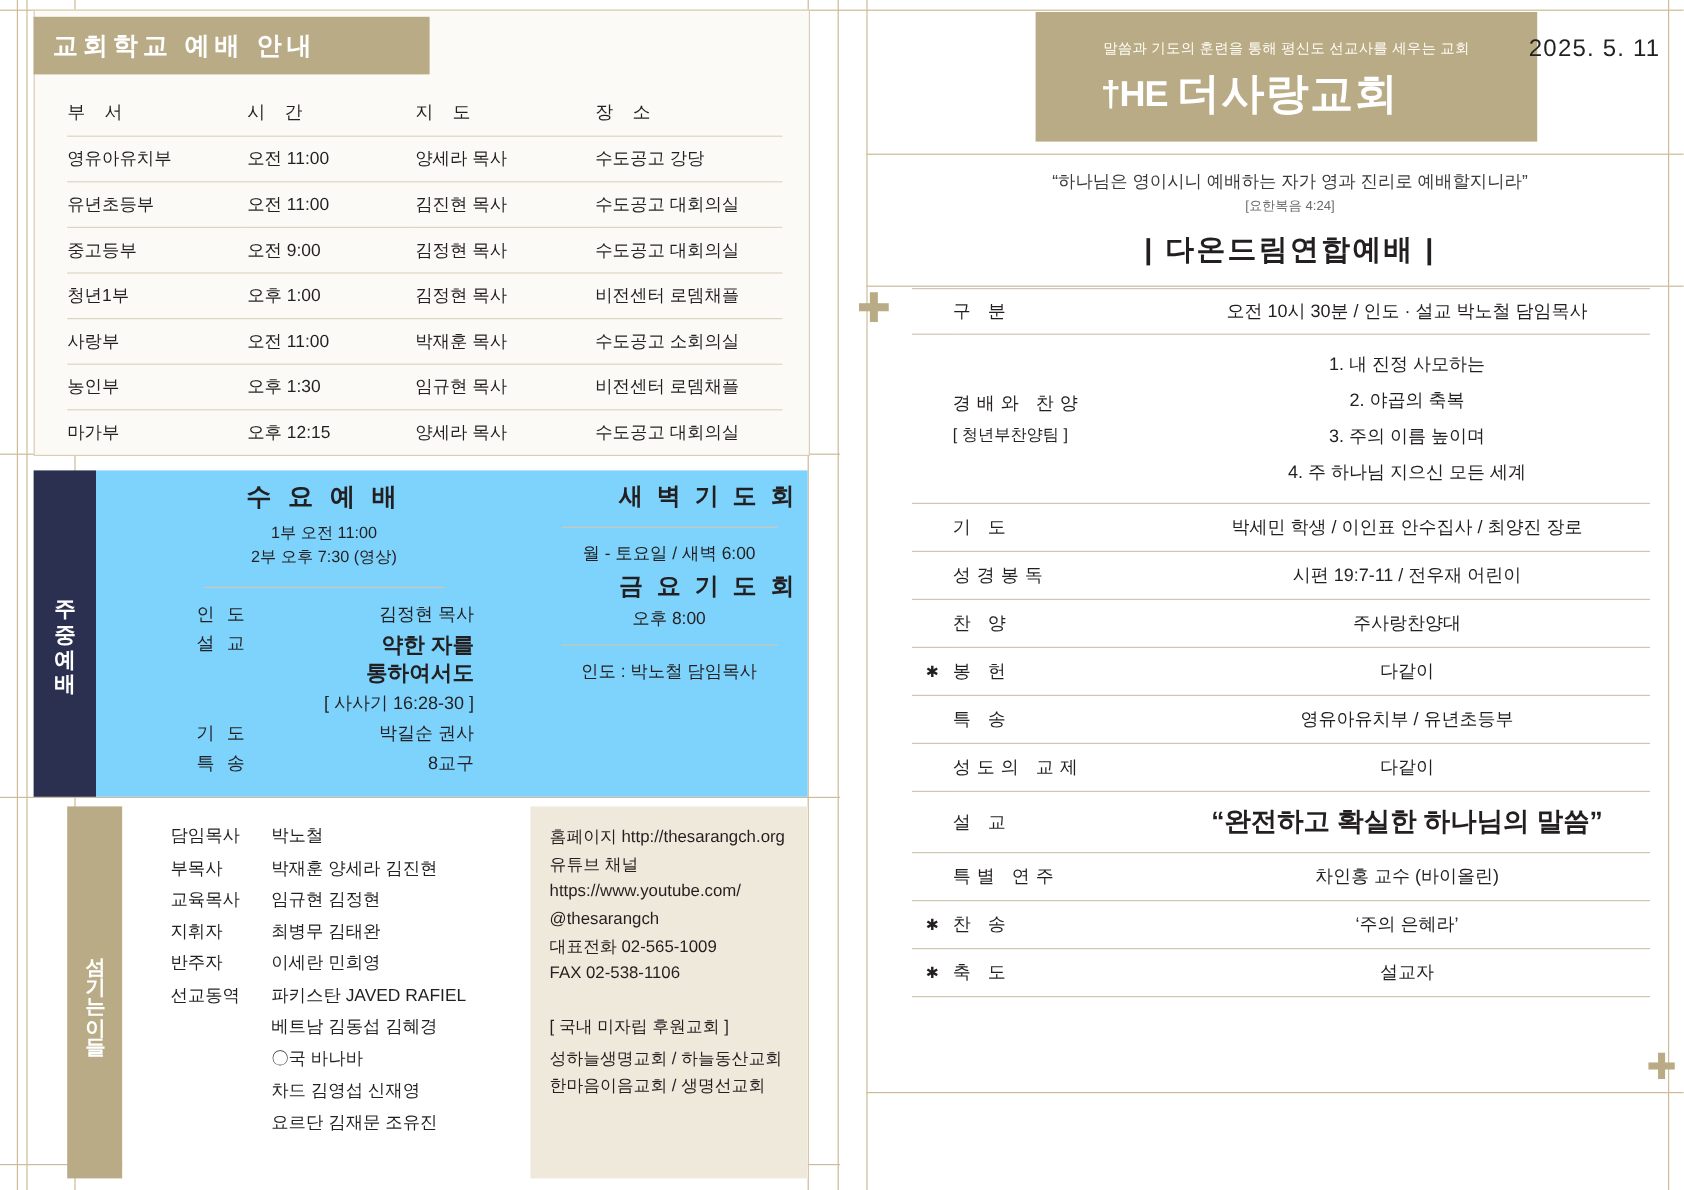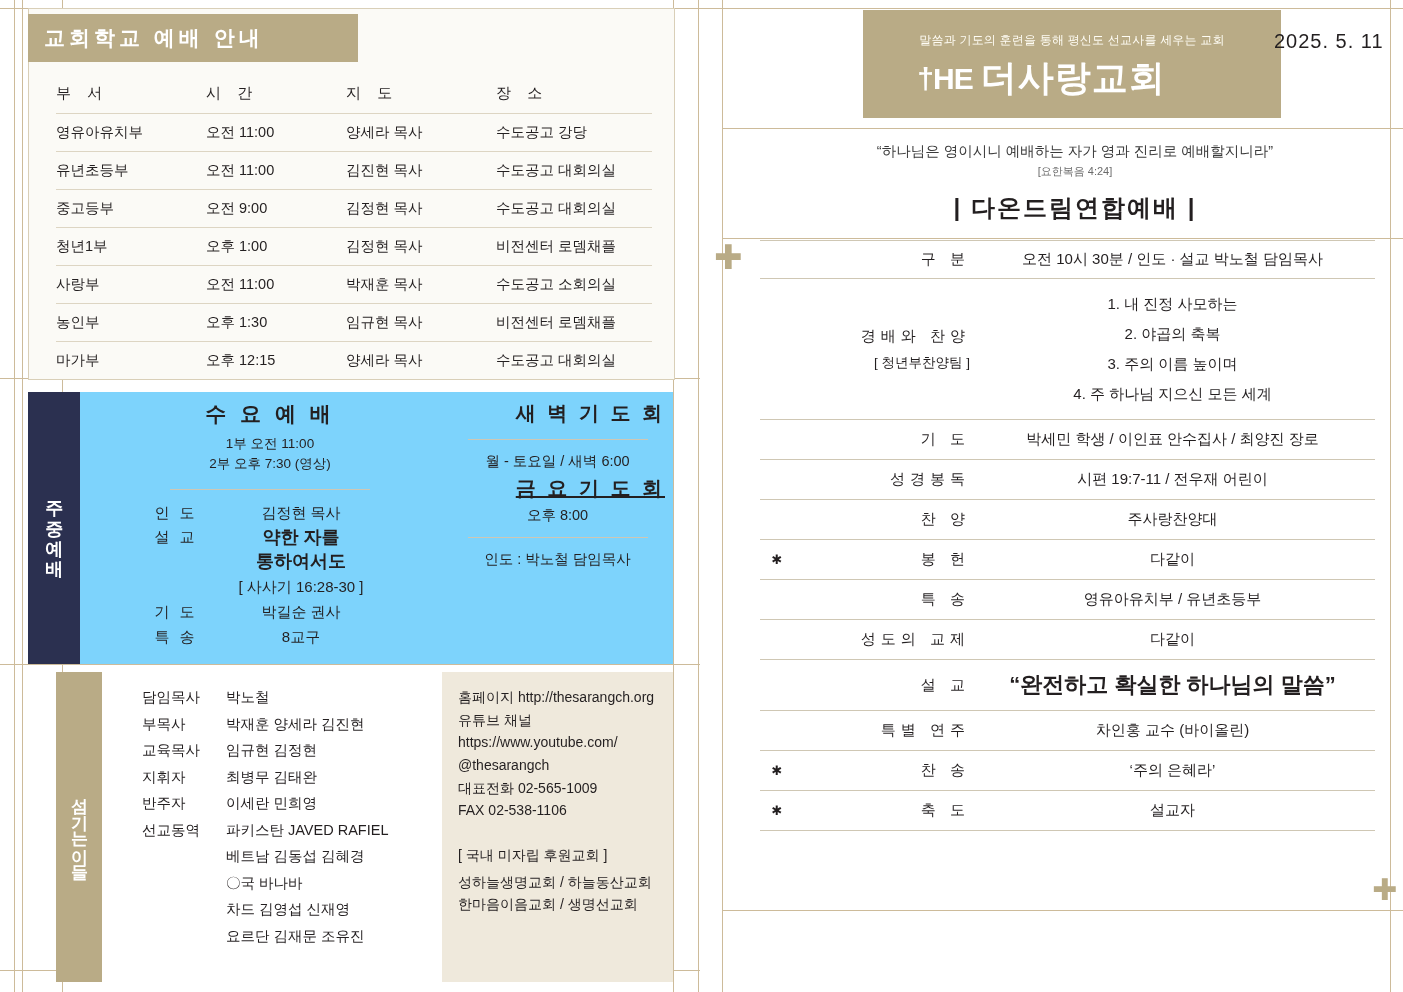--- a/index.html
+++ b/index.html
@@ -52,30 +52,30 @@
     position:absolute;left:0;top:0;width:52px;height:272px;
     background:#2b3050;color:#fff;font-size:18px;letter-spacing:2px;
     display:flex;align-items:center;justify-content:center;
   }
   .week-tab span{writing-mode:vertical-rl;text-orientation:upright;line-height:1.25;font-weight:bold;}
   .week-body{position:absolute;left:52px;top:0;width:593px;height:272px;background:#7dd3fc;}
   .wed{position:absolute;left:20px;top:8px;width:340px;text-align:center;}
   .wed h3{margin:0;font-size:21px;letter-spacing:4px;font-weight:bold;}
   .wed .sub{font-size:13.5px;margin-top:6px;line-height:1.5;}
   .wed hr{border:0;border-top:1px solid #cfc7b4;width:200px;margin:14px auto 12px auto;}
-  .wedlist{font-size:15px;text-align:center;margin:0 auto;width:250px;line-height:1.45;}
+  .wedlist{font-size:15px;text-align:right;margin:0 auto;width:250px;line-height:1.45;}
   .wedrow{display:flex;margin-bottom:3px;}
   .wedrow .lab{width:62px;letter-spacing:3px;flex:none;}
   .wedrow .val{flex:1;}
   .wedrow .val.big{font-size:18px;font-weight:bold;line-height:1.3;}
   .dawn{position:absolute;left:370px;top:8px;width:215px;text-align:center;}
   .dawn h3{margin:0;font-size:20px;letter-spacing:3px;font-weight:bold;text-align:right;}
   .dawn hr{border:0;border-top:1px solid #cfc7b4;width:180px;margin:12px auto;}
   .dawn p{margin:4px 0;font-size:14.5px;}
-  .dawn h3.two{text-decoration:underline;}
+  .dawn h3.two{}
 
   
   .serve-wrap{position:absolute;left:28px;top:672px;width:645px;height:310px;}
   .serve-tab{
     position:absolute;left:28px;top:0;width:46px;height:310px;background:#b9ab86;color:#fff;
     display:flex;align-items:center;justify-content:center;font-size:17px;font-weight:bold;
   }
   .serve-tab span{writing-mode:vertical-rl;text-orientation:upright;line-height:1.3;}
   .serve-body{position:absolute;left:74px;top:0;width:571px;height:310px;background:#ffffff;}
   .staff{position:absolute;left:40px;top:12px;width:300px;font-size:14.5px;line-height:1.83;}
@@ -112,21 +112,21 @@
   .wtitle{
     position:absolute;left:160px;top:192px;width:430px;text-align:center;
     font-size:24px;font-weight:bold;letter-spacing:2px;
   }
 
   .ordertbl{
     position:absolute;left:60px;top:240px;width:615px;border-collapse:collapse;font-size:15px;
   }
   .ordertbl td{padding:10px 0;border-bottom:1px solid #cfc7b4;vertical-align:middle;}
   .ordertbl td.star{width:34px;text-align:center;font-size:13px;color:#231f20;}
-  .ordertbl td.lab{width:176px;text-align:right;letter-spacing:5px;}
+  .ordertbl td.lab{width:176px;text-align:left;letter-spacing:5px;}
   .ordertbl td.val{text-align:center;}
   .ordertbl tr.headrow td{border-top:1px solid #cfc7b4;border-bottom:1px solid #cfc7b4;padding:9px 0;}
   .praise-list{line-height:2.0;font-size:15px;}
   .sermon-title{font-size:22px;font-weight:bold;}
   .lab-sub{font-size:13.5px;display:block;margin-top:8px;letter-spacing:0;}
 
   .cross{position:absolute;color:#b9ab86;font-size:34px;line-height:1;}
   .cross2{position:absolute;color:#b9ab86;font-size:30px;line-height:1;}
 </style>
 </head>

